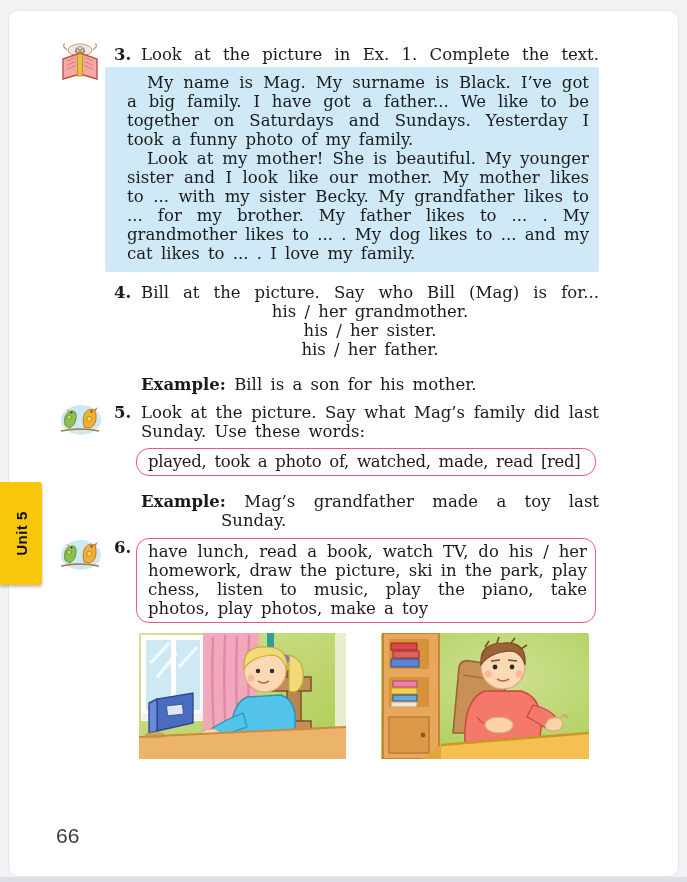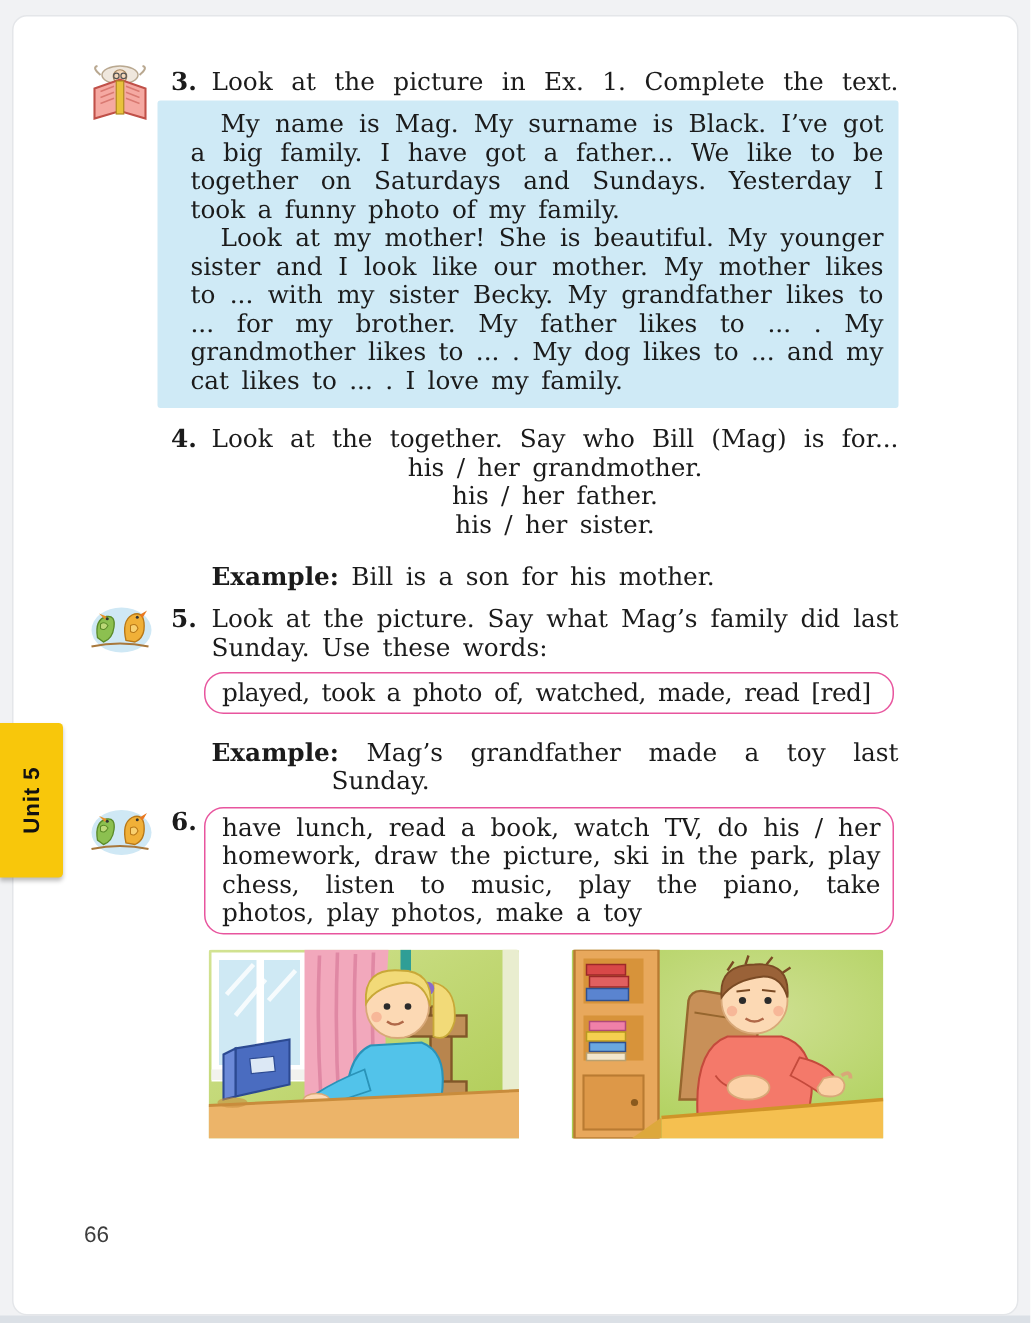--- a/index.html
+++ b/index.html
@@ -57,22 +57,22 @@
   .wordbox {
     border:1.5px solid #e8559e; background:#fff; border-radius:13px;
     margin:6px 3px 7px -5px; padding:3px 8px 4px 11px; text-align:justify;
   }
   .wordbox.single { white-space:nowrap; letter-spacing:-0.3px; overflow:hidden; margin-top:7px; }
 
   .pics { display:flex; gap:35px; margin:10px 0 0 -2px; }
   .pic { border-radius:2px; overflow:hidden; flex:0 0 auto; }
 
   .page-num {
-    position:absolute; left:47px; bottom:44px;
-    font-family:"Liberation Sans",sans-serif; font-size:15px; color:#3d3d3d;
+    position:absolute; left:47px; bottom:28px;
+    font-family:"Liberation Sans",sans-serif; font-size:21px; color:#3d3d3d;
   }
 </style>
 </head>
 <body>
 
 <div class="stage">
   <div class="bottom-strip"></div>
 
   <div class="unit-tab">
     <span>Unit 5</span>
@@ -98,25 +98,25 @@
         <span class="ex-num">3.</span>
         <div class="ex-head fill">Look at the picture in Ex. 1. Complete the text.</div>
         <div class="textbox">
           <p>My name is Mag. My surname is Black. I’ve got a big family. I have got a father... We like to be together on Saturdays and Sundays. Yesterday I took a funny photo of my family.</p>
           <p>Look at my mother! She is beautiful. My younger sister and I look like our mother. My mother likes to ... with my sister Becky. My grandfather likes to ... for my brother. My father likes to ... . My grandmother likes to ... . My dog likes to ... and my cat likes to ... . I love my family.</p>
         </div>
       </section>
 
       <section class="exercise mt10">
         <span class="ex-num">4.</span>
-        <div class="ex-head fill">Look at the together. Say who Bill (Mag) is for...</div>
+        <div class="ex-head fill">Bill at the picture. Say who Bill (Mag) is for...</div>
         <div class="options">
           <div>his / her grandmother.</div>
+          <div>his / her sister.</div>
           <div>his / her father.</div>
-          <div>his / her sister.</div>
         </div>
         <div class="example">
           <b>Example:</b>
           <span>Bill is a son for his mother.</span>
         </div>
       </section>
 
       <section class="exercise mt9">
         <span class="ex-icon" style="top:-2px">
           <svg width="46" height="38" viewBox="0 0 46 38">

